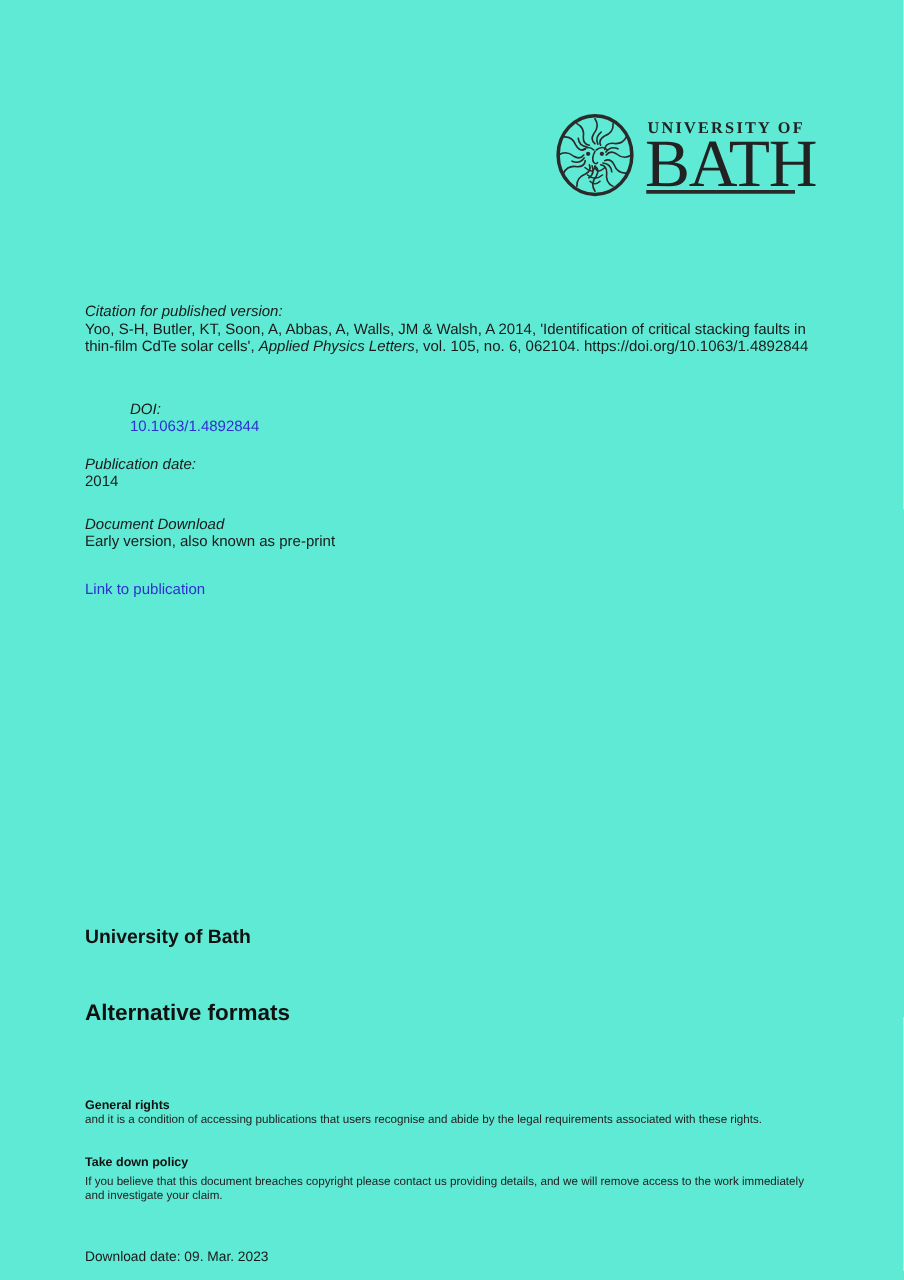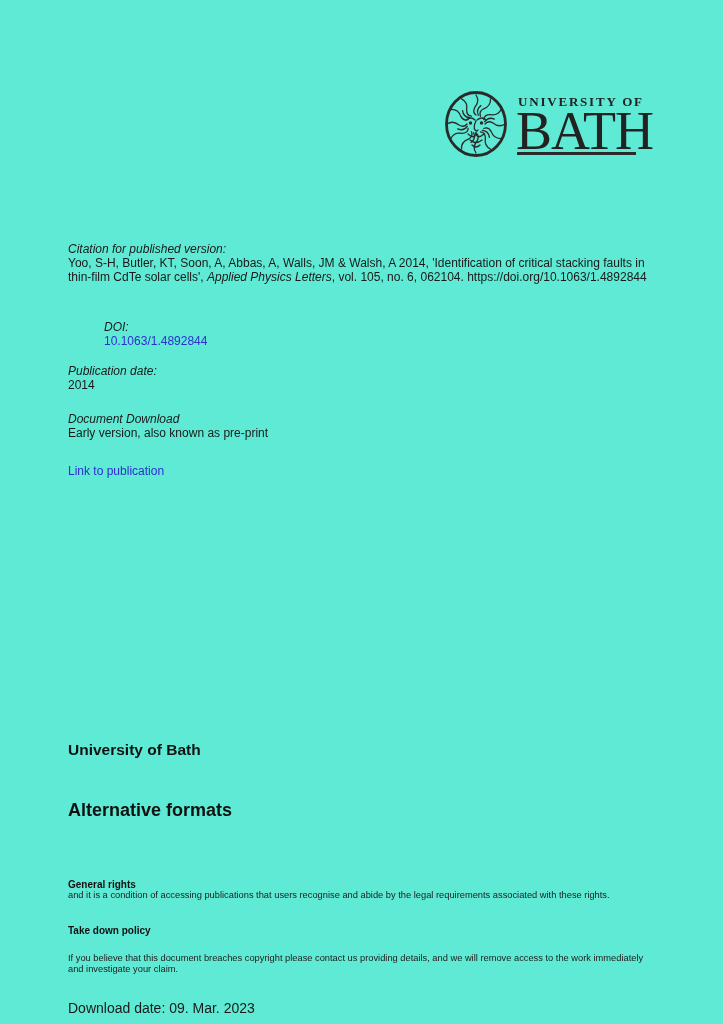--- a/index.html
+++ b/index.html
@@ -57,25 +57,25 @@
   }
   .af-body {
     position:absolute; left:68px; top:822px;
     font-size:15.5px; line-height:17.5px; color:#1a1a1a;
   }
   .fine-block { position:absolute; left:68px; }
   .fine-heading { font-size:10px; font-weight:700; line-height:11px; color:#111; white-space:nowrap; }
   .fine-line { font-size:9.3px; line-height:10.6px; white-space:nowrap; color:#222; }
   #general-rights { top:879px; }
   #take-down { top:925px; }
-  #take-down .fine-heading { margin-bottom:17px; }
+  #take-down .fine-heading { margin-bottom:4px; }
 
   .download-date {
     position:absolute; left:68px; top:1000px;
-    font-size:14px; color:#1a1a1a;
+    font-size:11px; color:#1a1a1a;
   }
 </style>
 </head>
 <body>
 
 <div class="page">
 
   <div class="logo">
     <svg class="emblem" width="64" height="68" viewBox="0 0 64 68">
       <defs>

